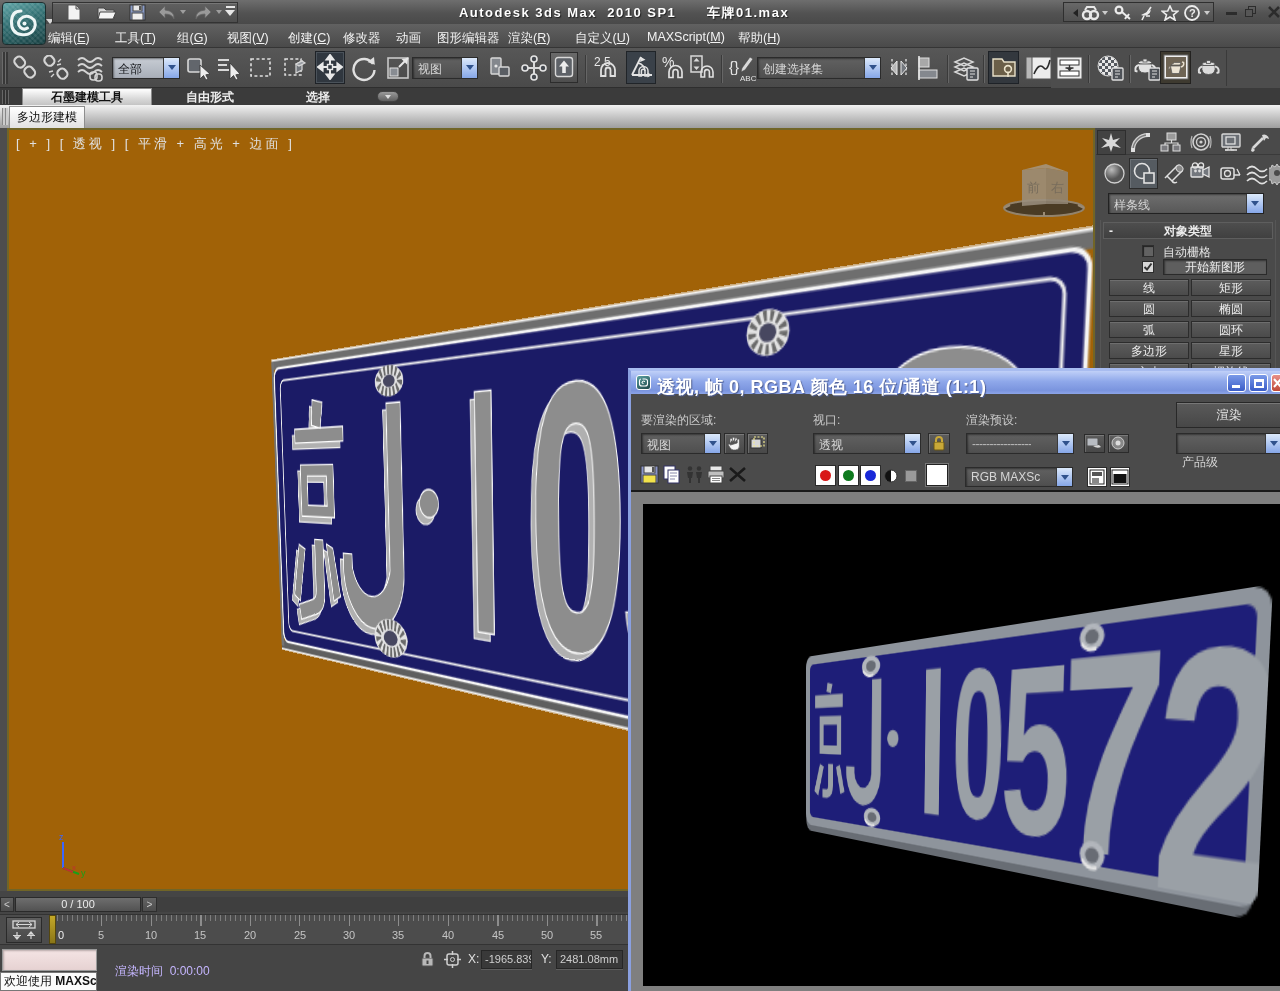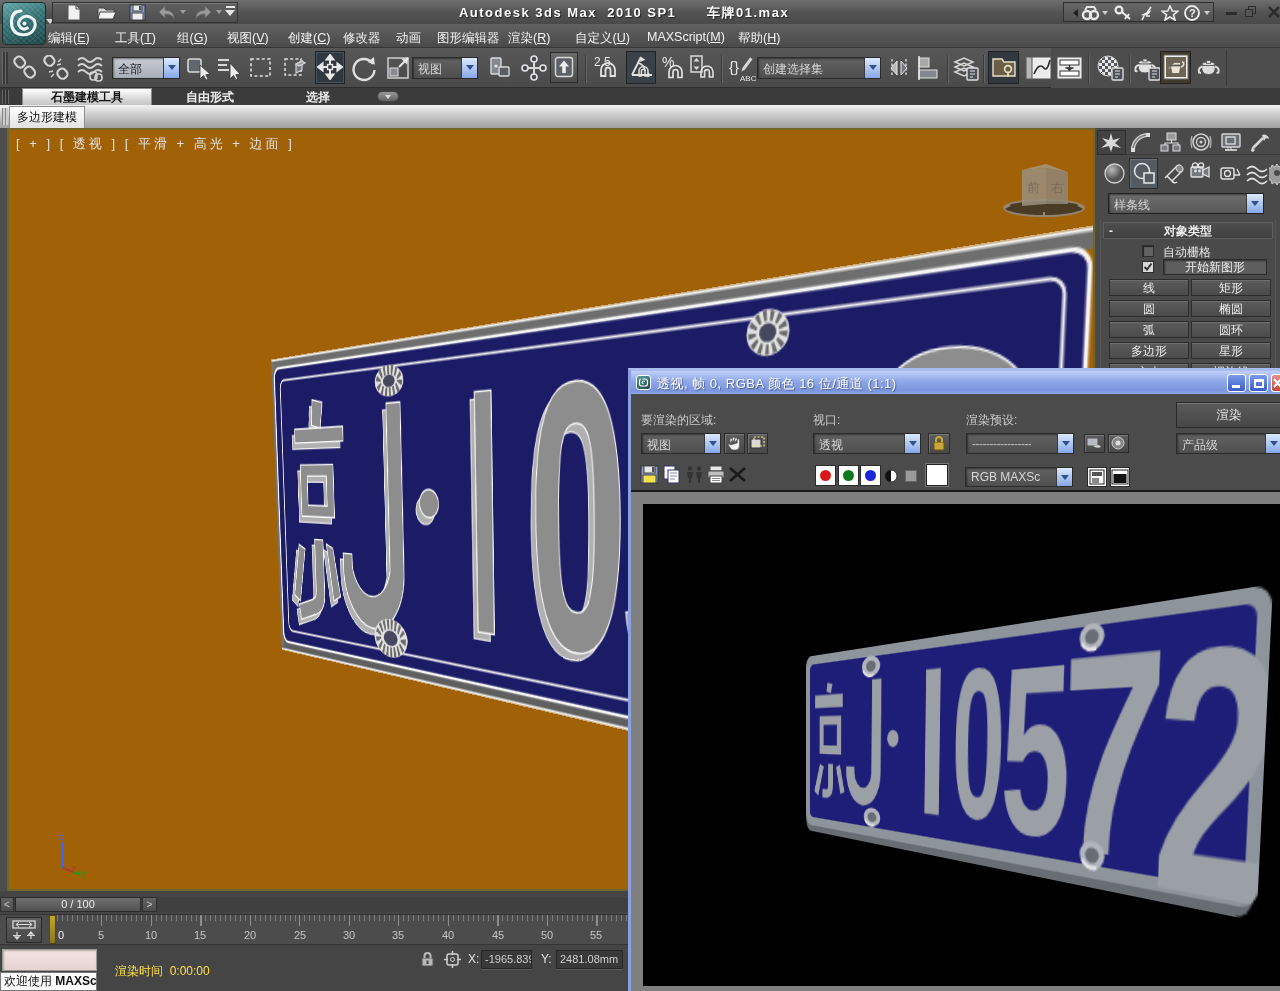--- a/index.html
+++ b/index.html
@@ -598,33 +598,33 @@
       <rect x="4" y="4" width="11" height="11" rx="2" fill="none" stroke="#cfcfcf" stroke-width="1.5"></rect>
       <circle cx="9.5" cy="9.5" r="2" fill="none" stroke="#cfcfcf"></circle>
       <path d="M9.5 1 v4 M9.5 14 v4 M1 9.5 h4 M14 9.5 h4" stroke="#cfcfcf" stroke-width="1.5"></path>
     </svg>
  <div class="abs tx" style="left:468px;top:61px;color:#e0e0e0">X:</div>
  <div class="abs" style="left:481px;top:59px;width:51px;height:19px;background:#393939;border:1px solid #262626;box-shadow:0 1px 0 #5e5e5e;color:#cfcfcf;font-size:11px;line-height:17px;padding-left:3px;overflow:hidden">-1965.839m</div>
  <div class="abs tx" style="left:541px;top:61px;color:#e0e0e0">Y:</div>
  <div class="abs" style="left:556px;top:59px;width:67px;height:19px;background:#393939;border:1px solid #262626;box-shadow:0 1px 0 #5e5e5e;color:#cfcfcf;font-size:11px;line-height:17px;padding-left:3px;overflow:hidden">2481.08mm</div>
 
  <div class="abs" style="left:0;top:81px;width:97px;height:19px;background:#fbfbfb;border:1px solid #777;color:#111;font-size:12px;line-height:17px;padding-left:3px;white-space:nowrap;overflow:hidden">欢迎使用 <b>MAXSc</b><span style="color:#c00">▮</span></div>
- <div class="abs tx" style="left:115px;top:72px;color:#fde047">渲染时间&nbsp; 0:00:00</div>
+ <div class="abs tx" style="left:115px;top:72px;color:#c4b5fd">渲染时间&nbsp; 0:00:00</div>
 </div>
 
 <div class="abs" id="rwin" style="left:628px;top:368px;width:652px;height:623px;background:#4b4b4b;border-left:3px solid #8aa0e0;border-top:3px solid #a8bcf0">
 
  <div class="abs" style="left:0;top:0;width:649px;height:23px;background:linear-gradient(#c0d0f8,#8fa8ea 45%,#7a94de 85%,#8ca4e8)">
   <div class="abs" style="left:5px;top:4px;width:15px;height:15px;border-radius:3px;background:linear-gradient(150deg,#5aa0a2,#1e4648);border:1px solid #fff">
         <svg width="13" height="13" viewBox="0 0 13 13">
           <path d="M4 3 Q2.5 3 2.5 5 L2.5 8 Q2.5 10 5 10 L8 10 Q10.5 10 10.5 8 L10.5 5 Q10.5 3 8 3 L5.5 3" fill="none" stroke="#fff" stroke-width="1.1"></path>
           <path d="M8 5.5 Q6 4.5 5 6 Q4.5 7.5 6.5 7.5" fill="none" stroke="#fff" stroke-width="1"></path>
         </svg>
       </div>
-  <div class="abs" style="left:26px;top:4px;font-size:13px;font-weight:normal;color:#fff;text-shadow:1px 1px 1px #4a5a90;letter-spacing:.5px">透视, 帧 0, RGBA 颜色 16 位/通道 (1:1)</div>
+  <div class="abs" style="left:26px;top:4px;font-size:18px;font-weight:bold;color:#fff;text-shadow:1px 1px 1px #4a5a90;letter-spacing:.5px">透视, 帧 0, RGBA 颜色 16 位/通道 (1:1)</div>
   <div class="abs" style="left:596px;top:3px;width:19px;height:18px;border-radius:3px;background:linear-gradient(#7a9ae8,#3a5cc8);border:1px solid #fff">
         <div style="position:absolute;left:4px;bottom:3px;width:8px;height:3px;background:#fff"></div>
       </div>
   <div class="abs" style="left:618px;top:3px;width:19px;height:18px;border-radius:3px;background:linear-gradient(#7a9ae8,#3a5cc8);border:1px solid #fff">
         <div style="position:absolute;left:3.5px;top:3.5px;width:10px;height:9px;border:2px solid #fff;border-top-width:3px"></div>
       </div>
   <div class="abs" style="left:640px;top:3px;width:12px;height:18px;border-radius:3px 0 0 3px;background:linear-gradient(#e89088,#c04838);border:1px solid #fff;border-right:none">
         <svg width="11" height="16" viewBox="0 0 11 16">
           <path d="M2 4 L9 12 M9 4 L2 12" stroke="#fff" stroke-width="2"></path>
         </svg>
@@ -670,21 +670,21 @@
         <path d="M8 11 q4 3 8 1 l-2 -2 z" fill="#d8d8d8"></path>
       </svg>
     </div>
  <div class="btn3d" style="left:477px;top:63px;width:21px;height:19px">
       <svg width="19" height="17" viewBox="0 0 19 17">
         <circle cx="9" cy="8" r="6" fill="#888" stroke="#ccc"></circle>
         <circle cx="9" cy="8" r="2.5" fill="#ddd"></circle>
       </svg>
     </div>
  <div class="combo" style="left:545px;top:62px;width:106px;height:21px">
-      <span class="ct" style="top:3px">产品级</span>
+      <span class="ct" style="top:20px">产品级</span>
       <span class="carr"></span>
     </div>
 
  <svg class="abs" style="left:9px;top:94px" width="19" height="19" viewBox="0 0 19 19">
       <rect x="1" y="1" width="17" height="17" fill="#8a94c8" stroke="#333"></rect>
       <rect x="4" y="1" width="11" height="7" fill="#e8e8e8" stroke="#444"></rect>
       <rect x="3" y="10" width="13" height="8" fill="#f2e24a" stroke="#444"></rect>
       <rect x="12" y="2" width="2.5" height="5" fill="#555"></rect>
     </svg>
  <svg class="abs" style="left:31px;top:94px" width="19" height="19" viewBox="0 0 19 19">

